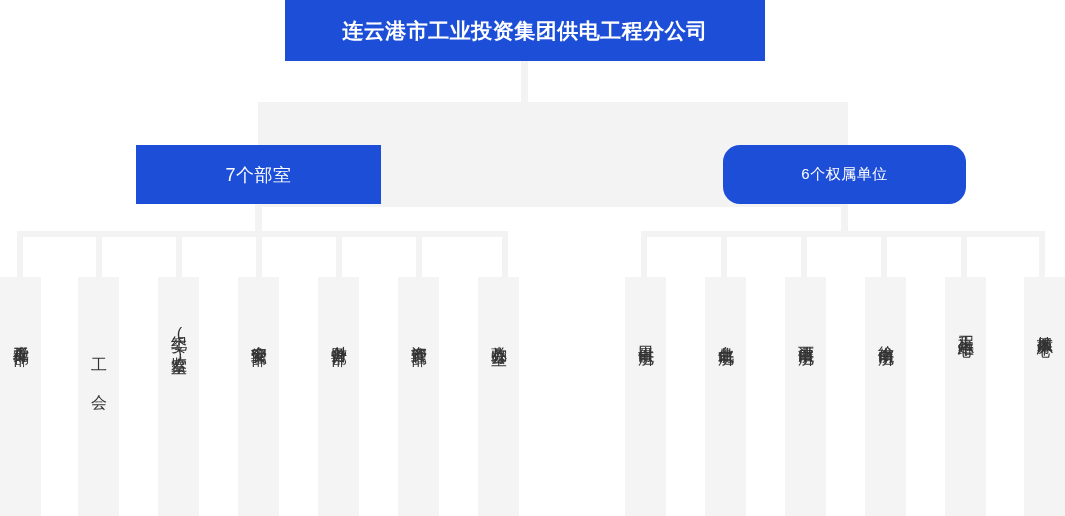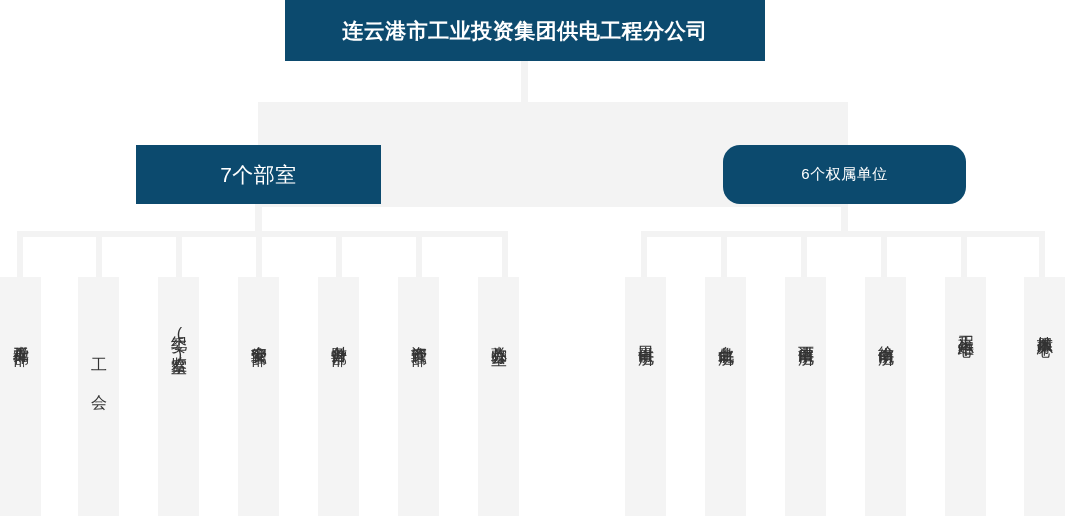--- a/index.html
+++ b/index.html
@@ -17,21 +17,21 @@
   #org-chart {
     position: relative;
     width: 1065px;
     height: 516px;
     background: #ffffff;
   }
 
   
   .blue-box {
     position: absolute;
-    background: #0c4a6e;
+    background: #1d4ed8;
     color: #ffffff;
     display: flex;
     align-items: center;
     justify-content: center;
     box-sizing: border-box;
     letter-spacing: 0.5px;
     z-index: 5;
   }
 
   #root-box {
@@ -41,21 +41,21 @@
     height: 61px;
     font-size: 21px;
     font-weight: bold;
   }
 
   #branch-left-box {
     left: 136px;
     top: 145px;
     width: 245px;
     height: 59px;
-    font-size: 21px;
+    font-size: 18px;
   }
 
   #branch-right-box {
     left: 723px;
     top: 145px;
     width: 243px;
     height: 59px;
     font-size: 15px;
     border-radius: 17px;
   }

